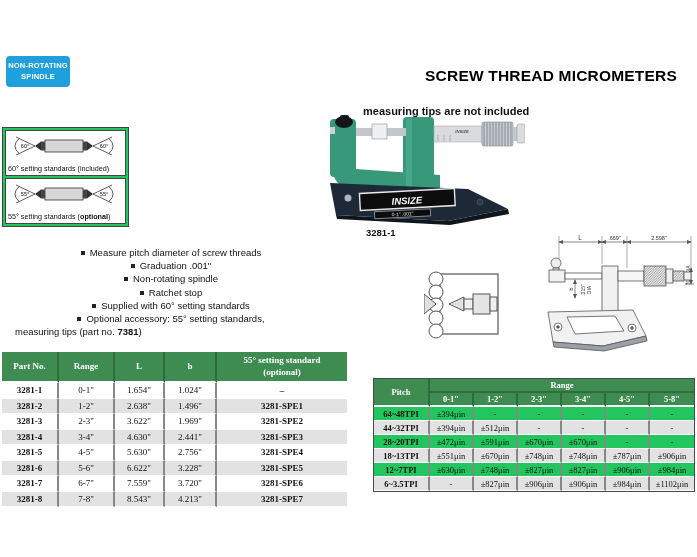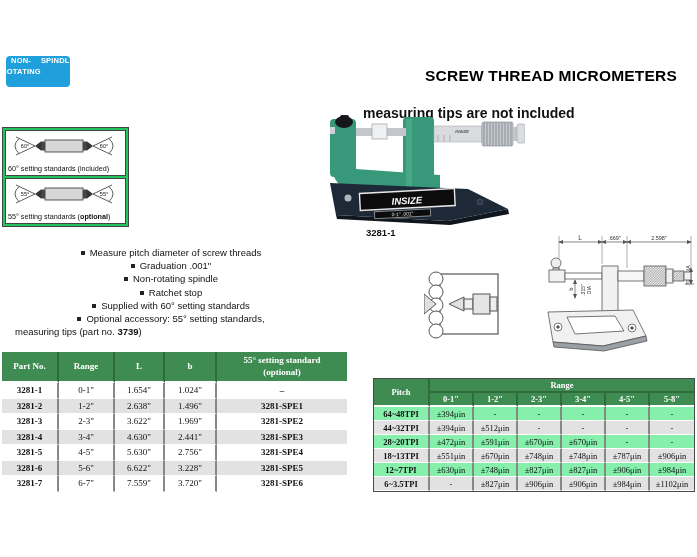--- a/index.html
+++ b/index.html
@@ -1,26 +1,26 @@
 <!DOCTYPE html>
 <html><head>
 <meta charset="utf-8">
 <style>
   html,body{margin:0;padding:0;background:#fff;}
   .page{position:relative;width:697px;height:557px;background:#ffffff;overflow:hidden;
         font-family:"Liberation Sans", sans-serif;color:#111;}
 
   .badge{position:absolute;left:6px;top:56px;width:64px;height:31px;background:#1f9fdb;
          border-radius:4px;color:#fff;font-size:7.5px;font-weight:bold;text-align:center;
-         display:flex;flex-direction:row;justify-content:center;line-height:1.4;letter-spacing:.2px;}
+         display:flex;flex-direction:column;justify-content:center;line-height:1.4;letter-spacing:.2px;}
 
   .title{position:absolute;top:51px;right:4px;margin:16px;font-size:15.5px;font-weight:bold;
          color:#000;letter-spacing:.2px;}
 
-  .note{position:absolute;left:363px;top:105px;font-size:14px;font-weight:bold;color:#111;}
+  .note{position:absolute;left:363px;top:105px;font-size:11px;font-weight:bold;color:#111;}
 
   .photo{position:absolute;left:330px;top:115px;}
   .model{position:absolute;left:366px;top:227px;font-size:9.5px;font-weight:bold;color:#111;}
 
   .standards{position:absolute;left:2px;top:127px;width:121px;border:1px solid #444;
              background:#22c55e;padding:2px;}
   .std-cell{border:1px solid #444;padding:2px 2px 2px;background:#fff;}
   .std-cell + .std-cell{margin-top:2px;}
   .std-caption{font-size:7.2px;color:#111;margin-top:1px;white-space:nowrap;}
   .std-caption .em-bold{font-weight:bold;}
@@ -48,21 +48,21 @@
   .acc-title{position:absolute;left:373px;top:381px;width:320px;text-align:center;
              font-size:9px;font-weight:bold;color:#111;font-style:italic;}
   .acc-table{position:absolute;left:373px;top:378px;width:320px;border:1px solid #4a4a4a;}
   .acc-table th{background:#3f8c52;color:#fff;font-weight:bold;font-size:8.5px;text-align:center;
                 vertical-align:middle;padding:0;}
   .acc-table th.pitch{border-right:2px solid #2e6b3d;border-bottom:2px solid #fff;}
   .acc-table th.range-span{height:12px;border-bottom:2px solid #2e6b3d;}
   .acc-table th.sub{height:12px;border-right:2px solid #2e6b3d;border-bottom:2px solid #fff;}
   .acc-table th.sub:last-child{border-right:none;}
   .acc-table td{font-size:8.5px;text-align:center;height:13px;border-right:2px solid #828a82;
-                border-bottom:1px solid #fff;padding:0;color:#111;background:#86efac;}
+                border-bottom:1px solid #fff;padding:0;color:#111;background:#22c55e;}
   .acc-table tr td:last-child{border-right:none;}
   .acc-table td:first-child{font-weight:bold;}
   .acc-table tbody tr:nth-child(even) td{background:#e2e2e2;}
 
   .thread-illus{position:absolute;left:424px;top:271px;}
   .tech-drawing{position:absolute;left:545px;top:232px;}
   svg text{font-family:"Liberation Sans", sans-serif;}
 </style>
 </head>
 <body>
@@ -164,21 +164,21 @@
   </div>
 
   <ul class="features">
     <li>Measure pitch diameter of screw threads</li>
     <li>Graduation .001"</li>
     <li>Non-rotating spindle</li>
     <li>Ratchet stop</li>
     <li>Supplied with 60° setting standards</li>
     <li>Optional accessory: 55° setting standards,</li>
   </ul>
-  <div class="feature-cont" style="position:absolute;left:6px;top:325px;"><span>measuring tips (part no. </span><span class="em-bold">3739</span><span>)</span></div>
+  <div class="feature-cont" style="position:absolute;left:6px;top:325px;"><span>measuring tips (part no. </span><span class="em-bold">7381</span><span>)</span></div>
 
   <table class="spec-table">
     <colgroup>
         <col style="width:57px">
         <col style="width:56px">
         <col style="width:50px">
         <col style="width:52px">
         <col style="width:130px">
       </colgroup>
     <thead>
@@ -233,20 +233,27 @@
           <td>6.622"</td>
           <td>3.228"</td>
           <td>3281-SPE5</td>
         </tr>
         <tr>
           <td>3281-7</td>
           <td>6-7"</td>
           <td>7.559"</td>
           <td>3.720"</td>
           <td>3281-SPE6</td>
+        </tr>
+        <tr>
+          <td>3281-8</td>
+          <td>7-8"</td>
+          <td>8.543"</td>
+          <td>4.213"</td>
+          <td>3281-SPE7</td>
         </tr>
       </tbody>
   </table>
 
   <svg class="thread-illus" width="78" height="72" viewBox="0 0 78 72">
     <rect x="16" y="3" width="58" height="60" fill="#fff" stroke="#555" stroke-width="1.2"></rect>
     <g fill="#fff" stroke="#555" stroke-width="1">
       <circle cx="12" cy="8" r="7"></circle>
       <circle cx="12" cy="21" r="7"></circle>
       <circle cx="12" cy="34" r="7"></circle>

